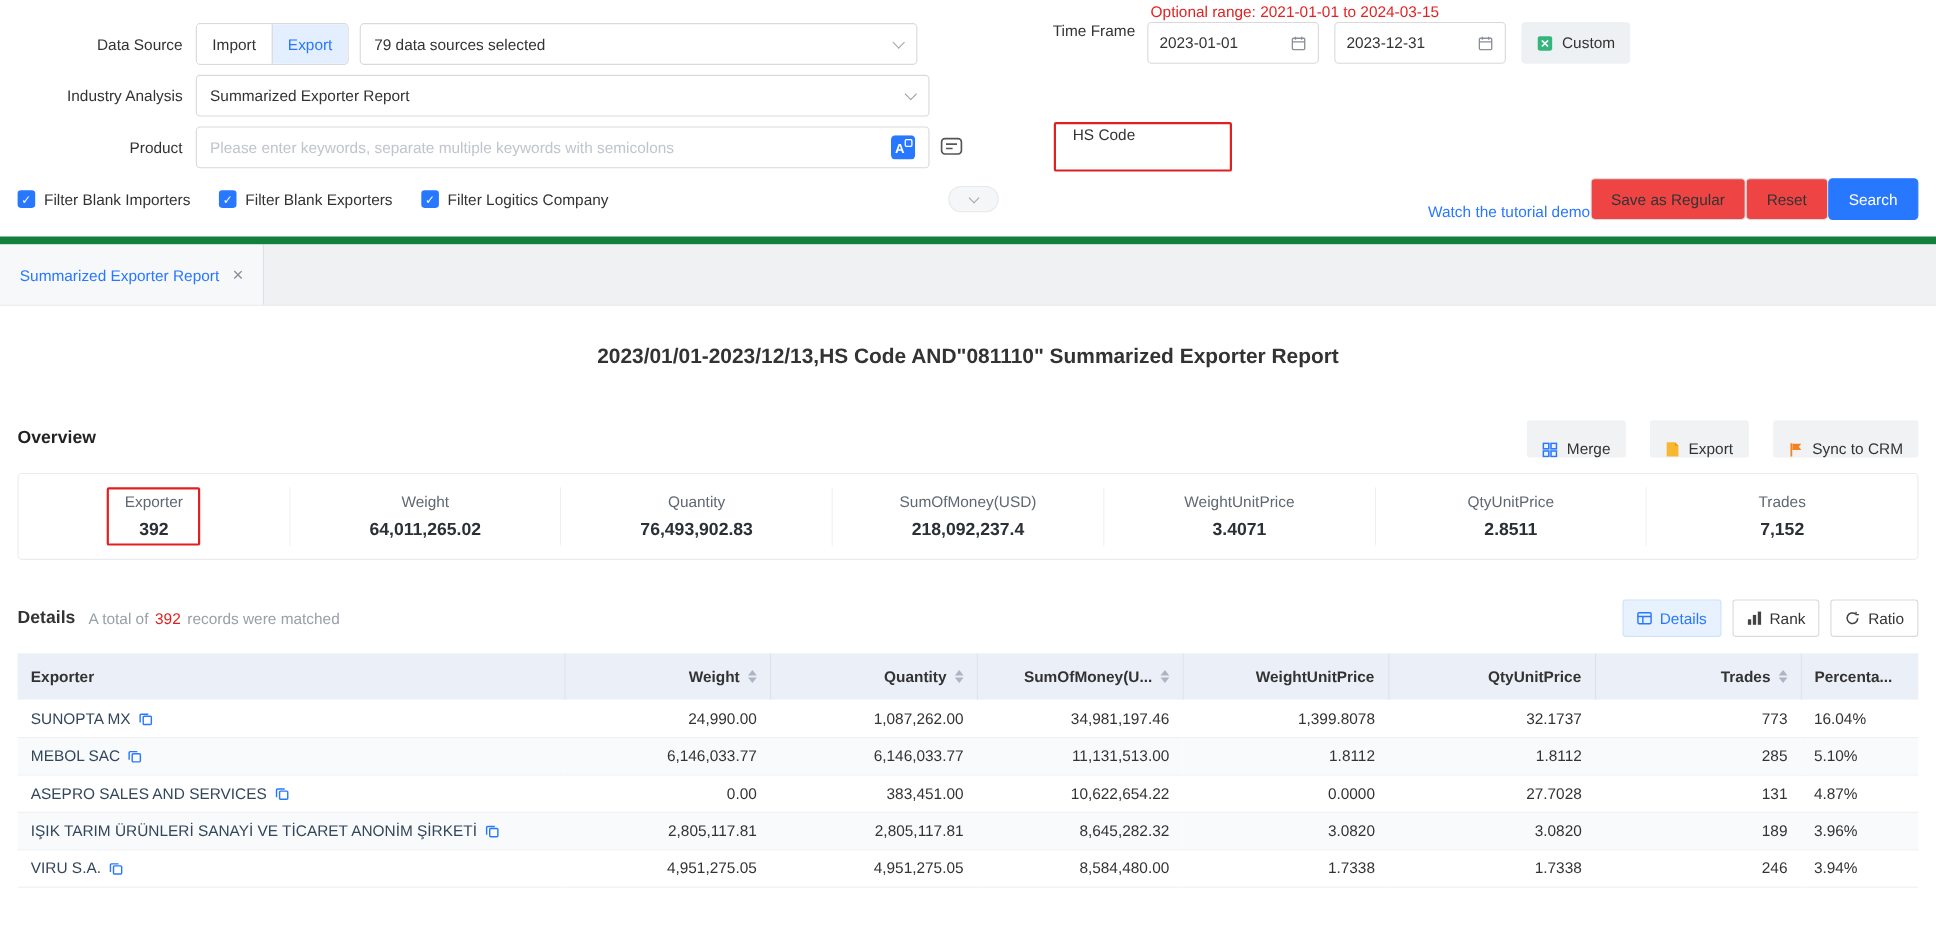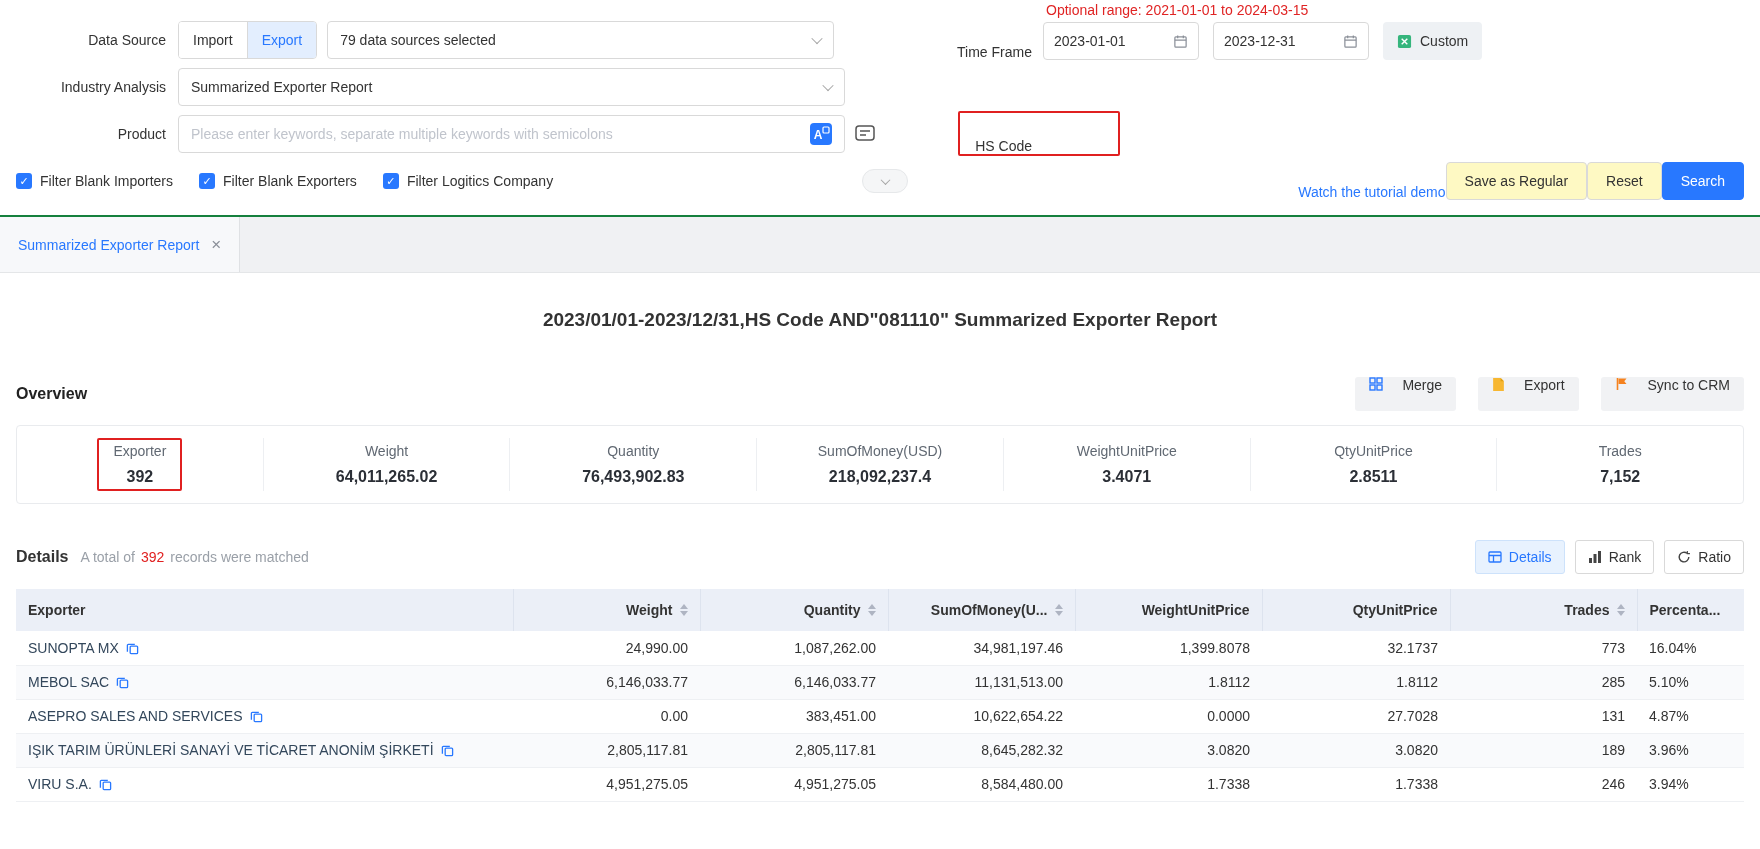--- a/index.html
+++ b/index.html
@@ -1,62 +1,62 @@
 <!DOCTYPE html>
 <html><head>
 <meta charset="utf-8">
 <style>
   *{box-sizing:border-box;margin:0;padding:0}
   html,body{width:1760px;height:849px;overflow:hidden}
   body{background:#fff;font-family:"Liberation Sans",sans-serif;color:#333;font-size:14px}
 
   
-  .filter-panel{position:relative;padding:20px 16px 14px;border-bottom:2px solid #15803d;background:#fff}
+  .filter-panel{position:relative;padding:20px 16px 14px;border-bottom:7px solid #15803d;background:#fff}
   .optional-range{position:absolute;top:2px;left:1046px;color:#e02424;font-size:14px}
   .frow{position:relative;display:flex;align-items:center;height:40px;margin-bottom:7px}
   .flabel{width:150px;text-align:right;margin-right:12px;color:#333;flex:none}
   .seg{display:flex;border:1px solid #d9d9d9;border-radius:4px;overflow:hidden;height:38px;flex:none;background:#fff}
   .seg-btn{padding:0 14px;display:flex;align-items:center;cursor:pointer;background:#fff;color:#333}
   .seg-btn.active{background:#e3eefe;color:#2878ff;border-left:1px solid #d9d9d9}
   .selectbox,.inputbox{height:38px;border:1px solid #d9d9d9;border-radius:4px;display:flex;align-items:center;padding:0 12px;background:#fff}
   .w520{width:507px;margin-left:10px}
   .w665{width:667px}
   .chev{width:8px;height:8px;border-right:1.6px solid #a6a6a6;border-bottom:1.6px solid #a6a6a6;transform:rotate(45deg) translate(-1px,-1px);flex:none;margin-left:auto}
   .chev.sm{width:7px;height:7px;margin:0}
   .placeholder{color:#c0c4cc;white-space:nowrap;overflow:hidden;text-overflow:ellipsis}
   .value{color:#333}
-  .rgroup{position:absolute;left:834px;right:32px;top:0;bottom:0;display:flex;align-items:flex-end}
+  .rgroup{position:absolute;left:834px;right:32px;top:0;bottom:0;display:flex;align-items:flex-start}
   .rlabel{width:182px;text-align:right;margin-right:11px;flex:none}
   .dateinput{width:156px;height:38px;border:1px solid #d9d9d9;border-radius:4px;display:flex;align-items:center;justify-content:space-between;padding:0 10px;background:#fff;margin-right:14px}
   .custom-btn{margin-left:0;height:38px;background:#eef1f4;border-radius:4px;padding:0 14px;display:flex;align-items:center;gap:8px;cursor:pointer}
   .hs-input{flex:1;height:38px;border:1px solid #d9d9d9;border-radius:4px;display:flex;align-items:center;padding:0 12px;background:#fff}
   .hs-redbox{position:absolute;left:108px;top:-3px;width:162px;height:45px;border:2px solid #e02020;border-radius:2px;pointer-events:none}
   .prod-icons{display:flex;align-items:center;gap:8px;margin-left:auto}
   .ext-icon{margin-left:8px;display:flex;align-items:center}
   .cb-group{display:flex;align-items:center;gap:26px}
   .cb-item{display:flex;align-items:center;cursor:pointer}
   .cb{width:16px;height:16px;background:#2878ff;border-radius:3px;color:#fff;display:flex;align-items:center;justify-content:center;font-size:11px;margin-right:8px;flex:none}
   .collapse-pill{position:absolute;left:846px;top:8px;width:46px;height:24px;background:#f5f6f7;border:1px solid #e6e8ea;border-radius:12px;display:flex;align-items:center;justify-content:center;cursor:pointer}
   .factions{margin-left:auto;display:flex;align-items:flex-end;}
   .link{color:#2878ff;cursor:pointer}
-  .btn{height:38px;border:1px solid #d9d9d9;border-radius:4px;background:#fef9c3;padding:0 18px;display:flex;align-items:center;color:#333;cursor:pointer}
+  .btn{height:38px;border:1px solid #d9d9d9;border-radius:4px;background:#ef4444;padding:0 18px;display:flex;align-items:center;color:#333;cursor:pointer}
   .btn-primary{background:#2878ff;border-color:#2878ff;color:#fff}
 
   
   .tab-bar{height:56px;background:#f0f1f3;display:flex;border-bottom:1px solid #e4e6e8}
   .tab{display:flex;align-items:center;padding:0 18px;background:#f7f8fa;border-right:1px solid #dfe1e4;color:#2878ff;cursor:pointer}
   .tab-close{margin-left:12px;color:#8a8f98;font-size:17px;cursor:pointer}
 
   
   .content{padding:36px 16px 0;background:#fff}
   .report-title{text-align:center;font-size:19px;font-weight:700;color:#333}
   .ov-head{margin-top:46px;display:flex;align-items:center}
   .ov-title{font-size:16px;font-weight:700;color:#222}
   .ov-actions{margin-left:auto;display:flex;gap:22px}
-  .chipbtn{height:34px;background:#f1f2f4;border-radius:3px;padding:0 14px;display:flex;align-items:flex-start;gap:19px;color:#333;cursor:pointer}
+  .chipbtn{height:34px;background:#f1f2f4;border-radius:3px;padding:0 14px;display:flex;align-items:flex-end;gap:8px;color:#333;cursor:pointer}
 
   .stats{margin-top:14px;border:1px solid #e9ebee;border-radius:4px;display:flex;padding:12px 0;background:#fff}
   .stat{flex:1;text-align:center;border-left:1px solid #edeff2}
   .stat:first-child{border-left:none}
   .stat-inner{display:inline-block;padding:3px 14px;border:2px solid transparent;border-radius:2px}
   .stat-inner.red-outline{border-color:#e02020}
   .stat-label{font-size:14px;color:#606872}
   .stat-value{margin-top:9px;font-size:16px;font-weight:700;color:#2b2f36}
 
   .details-head{margin-top:36px;display:flex;align-items:center}
@@ -189,21 +189,21 @@
 </div>
 
 <div class="tab-bar">
   <div class="tab">
     <span>Summarized Exporter Report</span>
     <span class="tab-close">×</span>
   </div>
 </div>
 
 <div class="content">
-  <div class="report-title">2023/01/01-2023/12/31,HS Code AND"081110" Summarized Exporter Report</div>
+  <div class="report-title">2023/01/01-2023/12/13,HS Code AND"081110" Summarized Exporter Report</div>
 
   <div class="ov-head">
     <span class="ov-title">Overview</span>
     <div class="ov-actions">
       <div class="chipbtn">
         <svg width="14" height="14" viewBox="0 0 14 14" fill="none" stroke="#2878ff" stroke-width="1.4">
             <rect x="1" y="1" width="5" height="5"></rect>
             <rect x="8" y="1" width="5" height="5"></rect>
             <rect x="1" y="8" width="5" height="5"></rect>
             <rect x="8" y="8" width="5" height="5"></rect>

